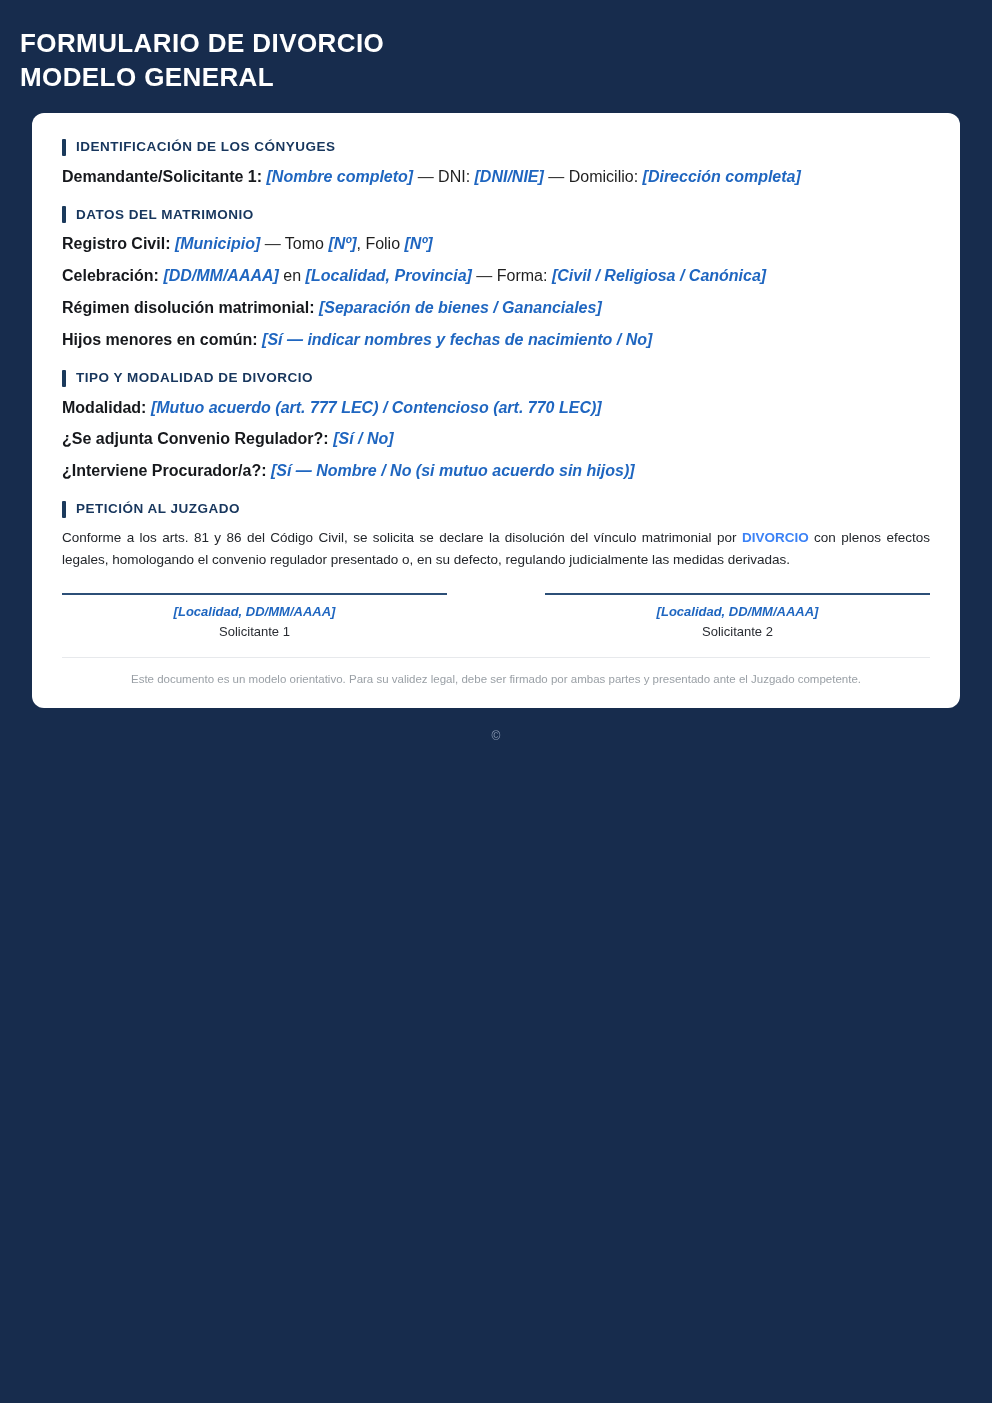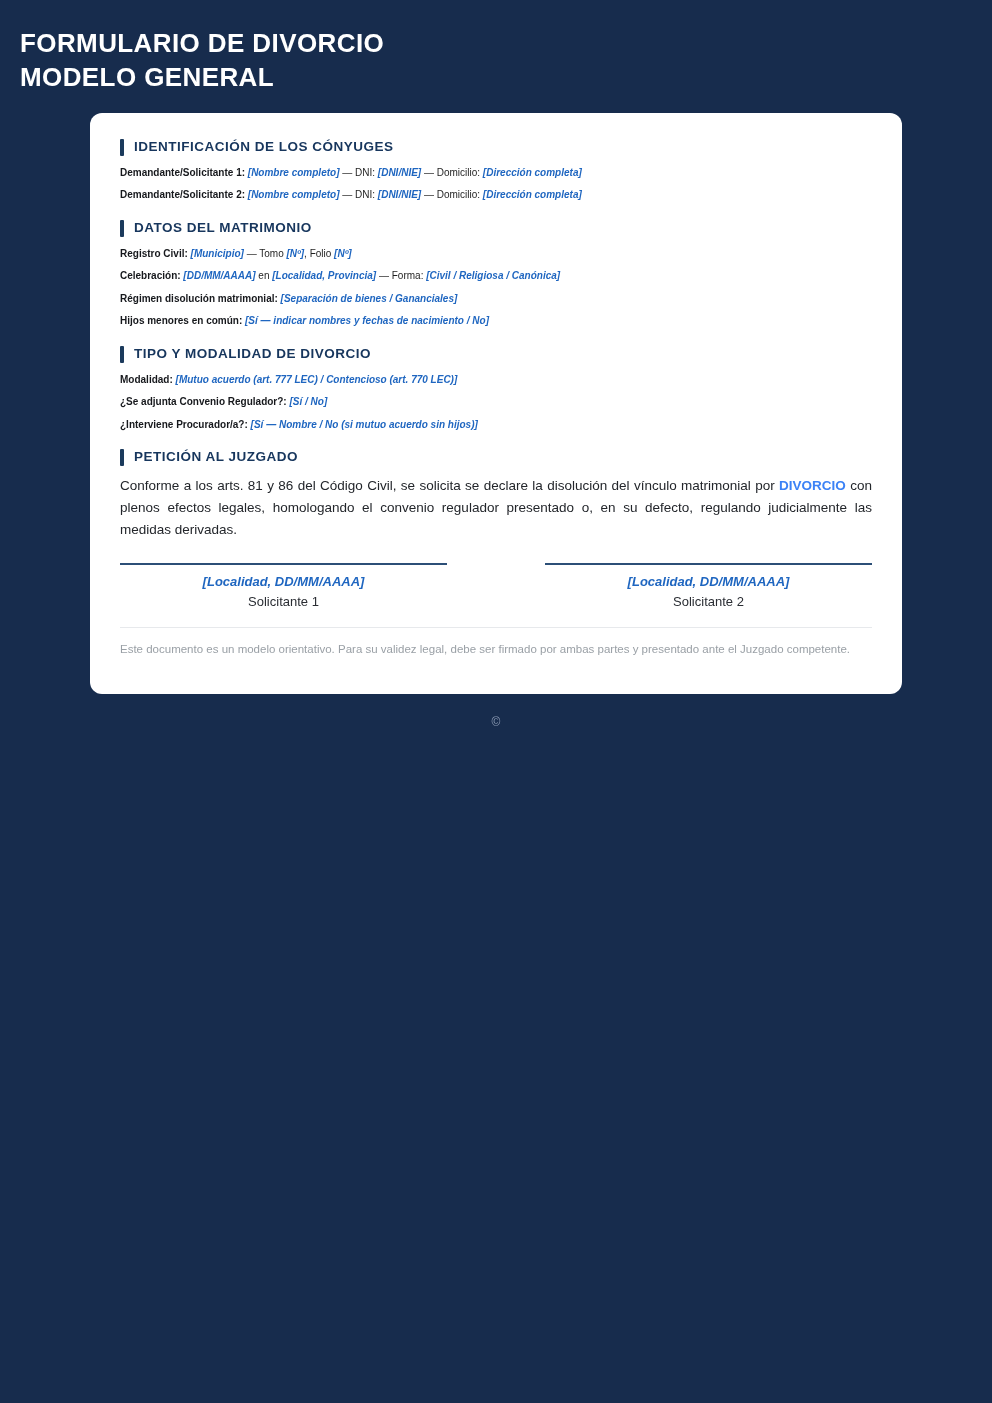--- a/index.html
+++ b/index.html
@@ -26,25 +26,25 @@
     font-size: 26px;
     font-weight: bold;
     line-height: 1.32;
     letter-spacing: 0.4px;
     margin: 0;
   }
   .doc-title .title-line { display: block; }
 
   
   .card {
-    width: 812px;
+    width: 928px;
     margin: 0 auto;
     background: #ffffff;
     border-radius: 12px;
-    padding: 26px 30px 36px;
+    padding: 26px 30px 20px;
   }
 
   
   .section-heading {
     display: flex;
     align-items: center;
     gap: 10px;
     margin: 0 0 9px 0;
   }
   .section-heading.spaced { margin-top: 17px; }
@@ -60,21 +60,21 @@
     color: #17365d;
     font-size: 13.5px;
     font-weight: bold;
     letter-spacing: 0.5px;
     text-transform: uppercase;
     line-height: 1.1;
   }
 
   
   .field-line {
-    font-size: 10px;
+    font-size: 16px;
     line-height: 1.55;
     color: #1f1f1f;
     margin: 0 0 7px 0;
   }
   .field-line:last-child { margin-bottom: 0; }
   .lbl { font-weight: bold; color: #16181c; }
   .ph {
     color: #1f66c0;
     font-weight: bold;
     font-style: italic;
@@ -119,21 +119,21 @@
     font-size: 13px;
     line-height: 1.5;
   }
 
   
   .disclaimer-divider {
     border-top: 1px solid #e7e9ec;
     margin: 16px 0 13px;
   }
   .disclaimer {
-    text-align: left;
+    text-align: center;
     color: #9aa0a6;
     font-size: 11.5px;
     line-height: 1.45;
     margin: 0;
   }
 
   
   .doc-footer {
     text-align: center;
     padding: 18px 0 0;
@@ -166,30 +166,20 @@
       <span class="lbl">Demandante/Solicitante 1:</span>
       <span class="ph">[Nombre completo]</span>
       <span class="sep">—</span>
       <span>DNI:</span>
       <span class="ph">[DNI/NIE]</span>
       <span class="sep">—</span>
       <span>Domicilio:</span>
       <span class="ph">[Dirección completa]</span>
     </p>
 
-    <p class="field-line">
-      <span class="lbl">Demandante/Solicitante 2:</span>
-      <span class="ph">[Nombre completo]</span>
-      <span class="sep">—</span>
-      <span>DNI:</span>
-      <span class="ph">[DNI/NIE]</span>
-      <span class="sep">—</span>
-      <span>Domicilio:</span>
-      <span class="ph">[Dirección completa]</span>
-    </p>
   </section>
 
   <section>
     <div class="section-heading spaced">
       <span class="accent-bar"></span>
       <span class="section-heading-text">DATOS DEL MATRIMONIO</span>
     </div>
 
     <p class="field-line">
       <span class="lbl">Registro Civil:</span>

